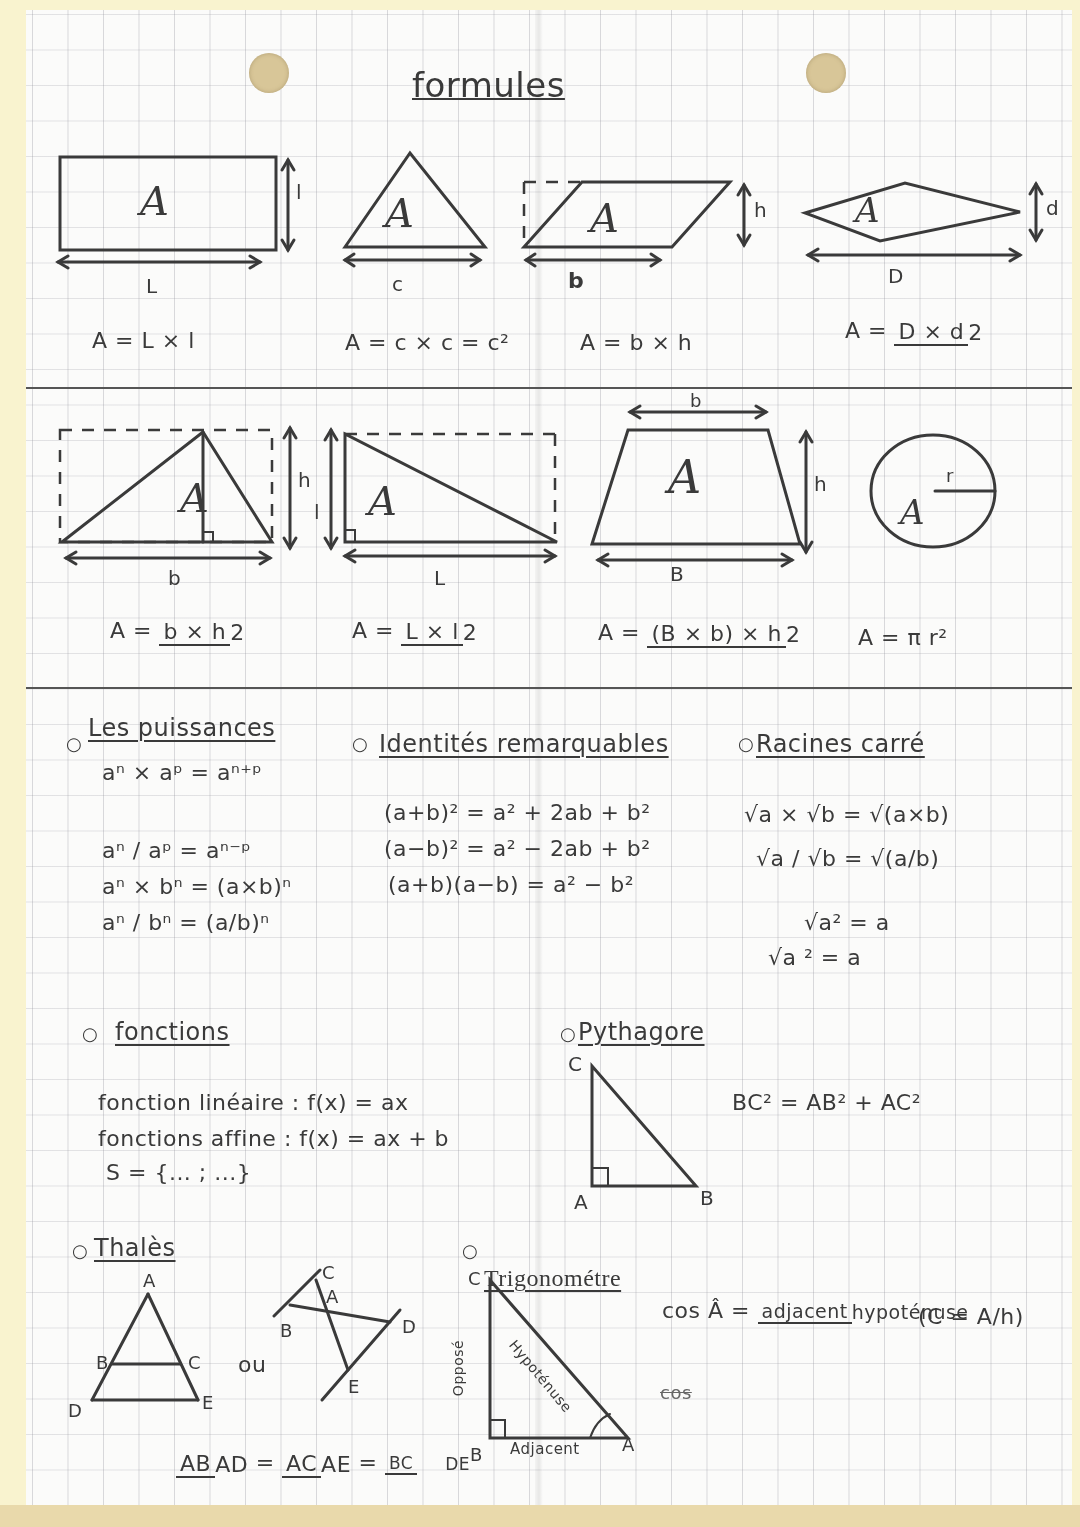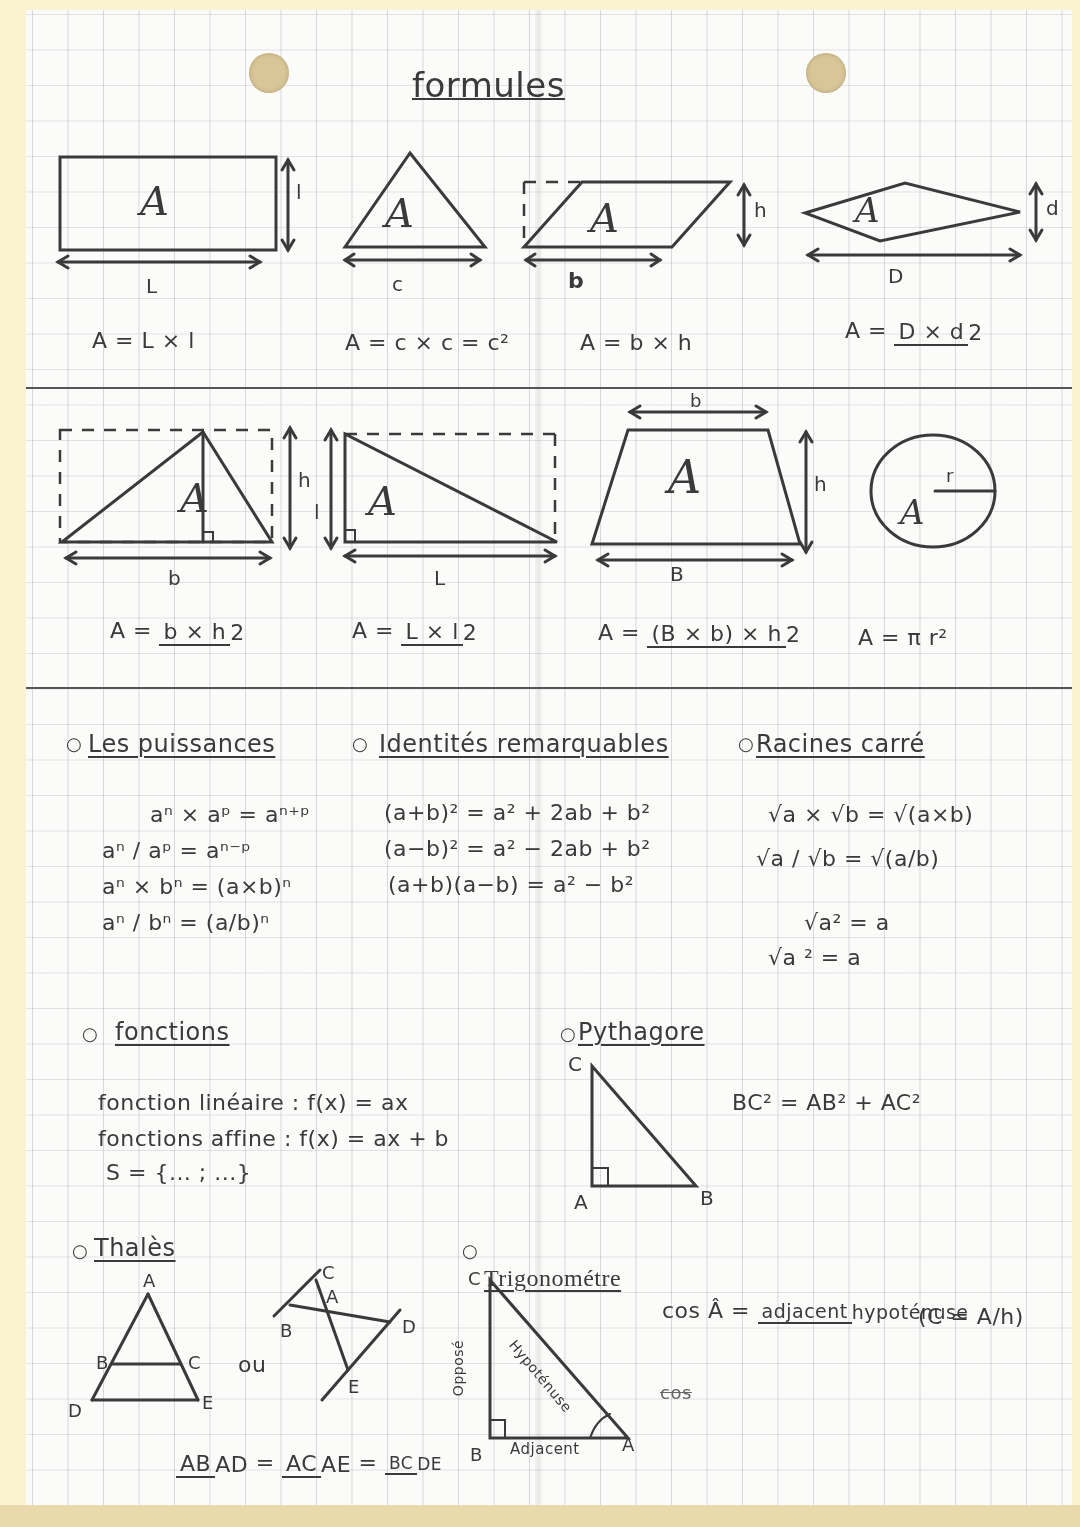--- a/index.html
+++ b/index.html
@@ -171,35 +171,35 @@
       <span class="n">(B × b) × h</span>
       <span>2</span>
     </span>
 </div>
 
 <div class="t big" style="left:900px;top:492px;font-size:34px;">A</div>
 <div class="t fs" style="left:946px;top:465px;">r</div>
 <div class="t f" style="left:858px;top:625px;text-align:center;">A = π r²</div>
 
 <span class="t bullet" style="left:66px;top:733px;">○</span>
-<div class="t head" style="left:88px;top:730px;">Les puissances</div>
-<div class="t f" style="left:102px;top:802px;margin-left:48px;">aⁿ × aᵖ = aⁿ⁺ᵖ</div>
+<div class="t head" style="left:88px;top:714px;">Les puissances</div>
+<div class="t f" style="left:102px;top:760px;">aⁿ × aᵖ = aⁿ⁺ᵖ</div>
 <div class="t f" style="left:102px;top:838px;">aⁿ / aᵖ = aⁿ⁻ᵖ</div>
 <div class="t f" style="left:102px;top:874px;">aⁿ × bⁿ = (a×b)ⁿ</div>
 <div class="t f" style="left:102px;top:910px;">aⁿ / bⁿ = (a/b)ⁿ</div>
 
 <span class="t bullet" style="left:352px;top:733px;">○</span>
 <div class="t head" style="left:379px;top:730px;">Identités remarquables</div>
 <div class="t f" style="left:384px;top:800px;">(a+b)² = a² + 2ab + b²</div>
 <div class="t f" style="left:384px;top:836px;">(a−b)² = a² − 2ab + b²</div>
 <div class="t f" style="left:388px;top:872px;">(a+b)(a−b) = a² − b²</div>
 
 <span class="t bullet" style="left:738px;top:733px;">○</span>
 <div class="t head" style="left:756px;top:730px;">Racines carré</div>
-<div class="t f" style="left:768px;top:802px;">√a × √b = √(a×b)</div>
+<div class="t f" style="left:744px;top:802px;">√a × √b = √(a×b)</div>
 <div class="t f" style="left:756px;top:846px;">√a / √b = √(a/b)</div>
 <div class="t f" style="left:768px;top:910px;margin-left:36px;">√a² = a</div>
 <div class="t f" style="left:768px;top:945px;">√a ² = a</div>
 
 <span class="t bullet" style="left:82px;top:1023px;">○</span>
 <div class="t head" style="left:104px;top:1018px;margin-left:11px;">fonctions</div>
 <div class="t f" style="left:98px;top:1090px;">fonction linéaire : f(x) = ax</div>
 <div class="t f" style="left:98px;top:1126px;">fonctions affine : f(x) = ax + b</div>
 <div class="t f" style="left:106px;top:1160px;">S = {... ; ...}</div>
 
@@ -239,21 +239,21 @@
 <div class="t fs" style="left:348px;top:1376px;">E</div>
 <div class="t f" style="left:176px;top:1450px;">
   <span class="frac">
       <span class="n">AB</span>
       <span>AD</span>
     </span> =
   <span class="frac">
       <span class="n">AC</span>
       <span>AE</span>
     </span> =
-  <span class="frac" style="font-size:17px;">
+  <span class="frac" style="font-size:17px;gap:28px;">
       <span class="n">BC</span>
       <span>DE</span>
     </span>
 </div>
 
 <span class="t bullet" style="left:462px;top:1240px;">○</span>
 <div class="t head" style="left:484px;top:1265px;font-family:Liberation Serif, serif;">Trigonométre</div>
 <svg style="left:0;top:0" width="1080" height="1527">
   <polygon class="s" points="490,1280 490,1438 628,1438"></polygon>
   <polyline class="s" points="490,1420 505,1420 505,1438" style="stroke-width:2"></polyline>

